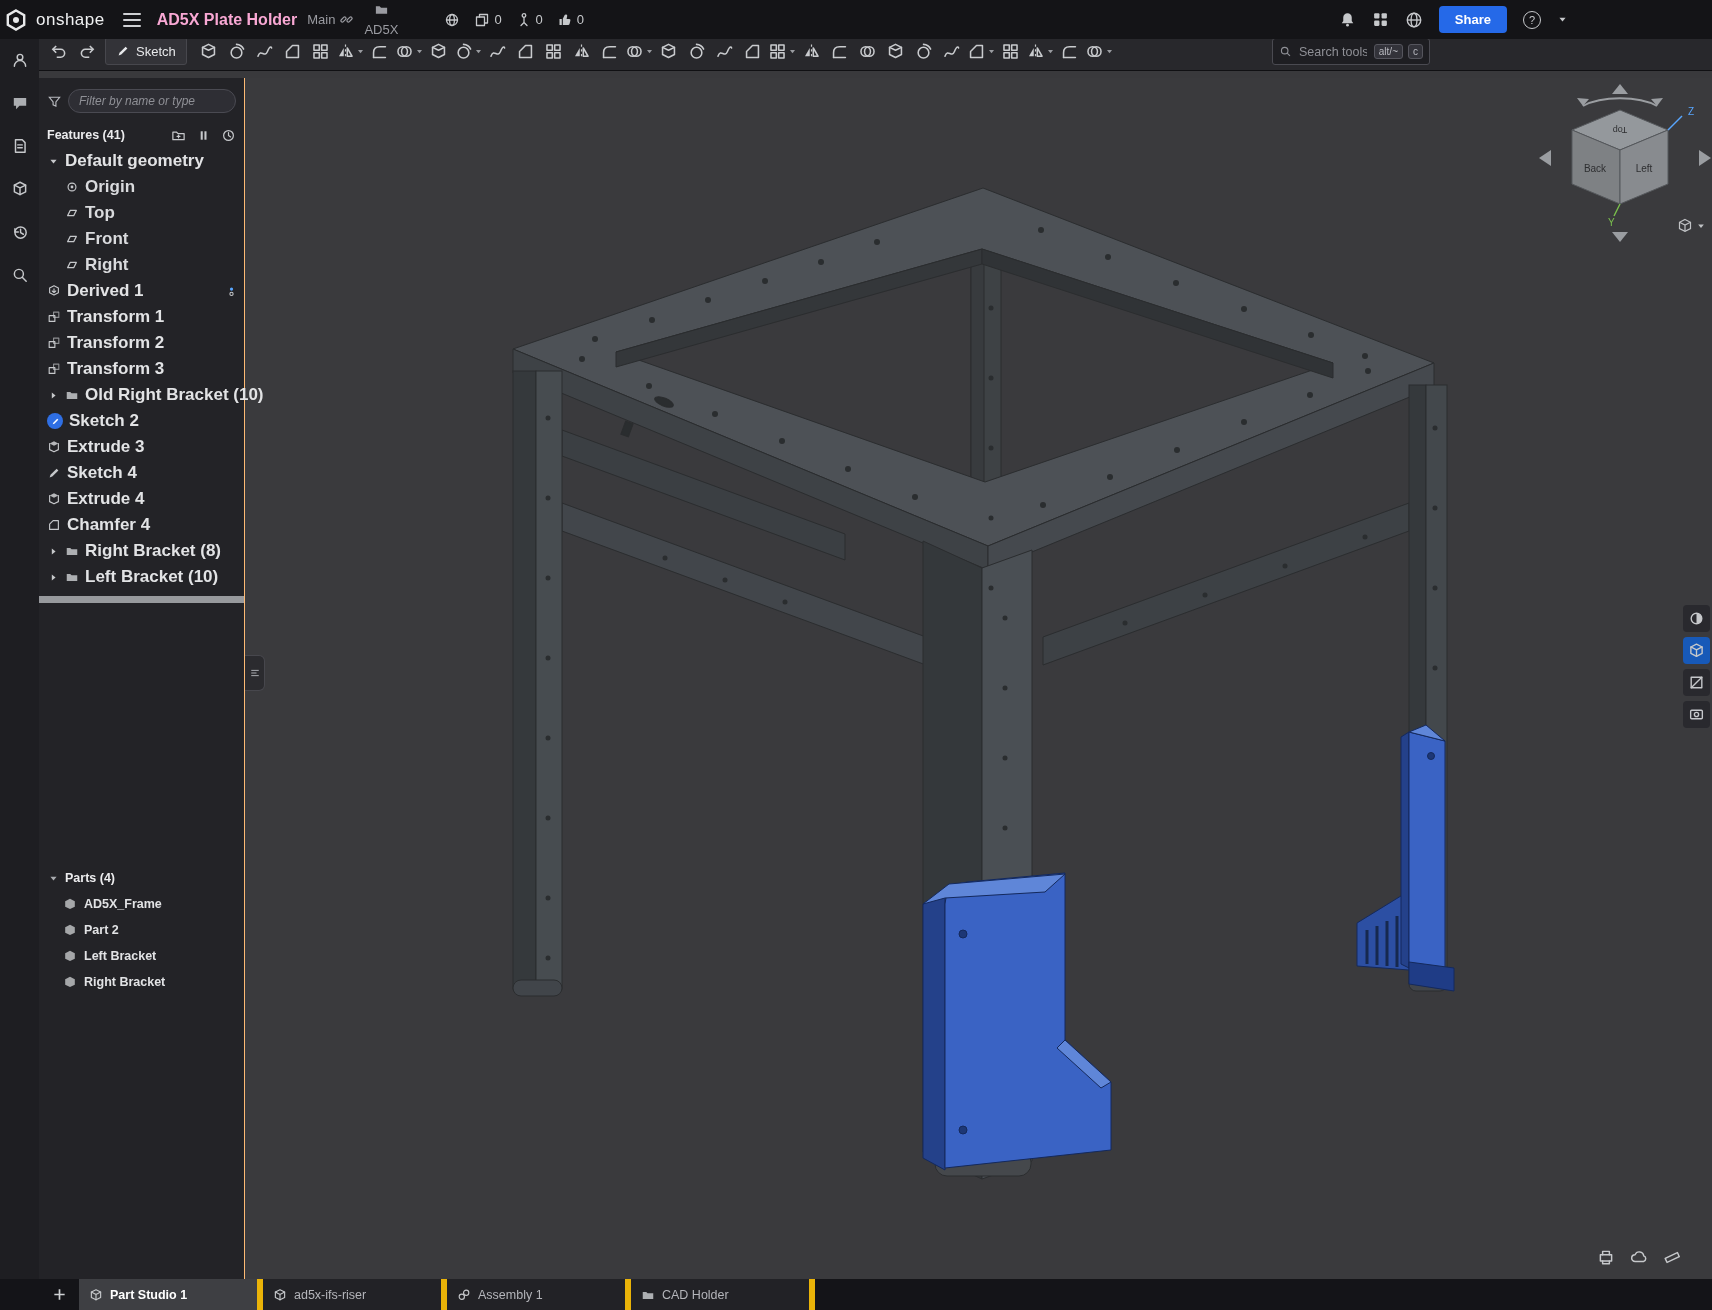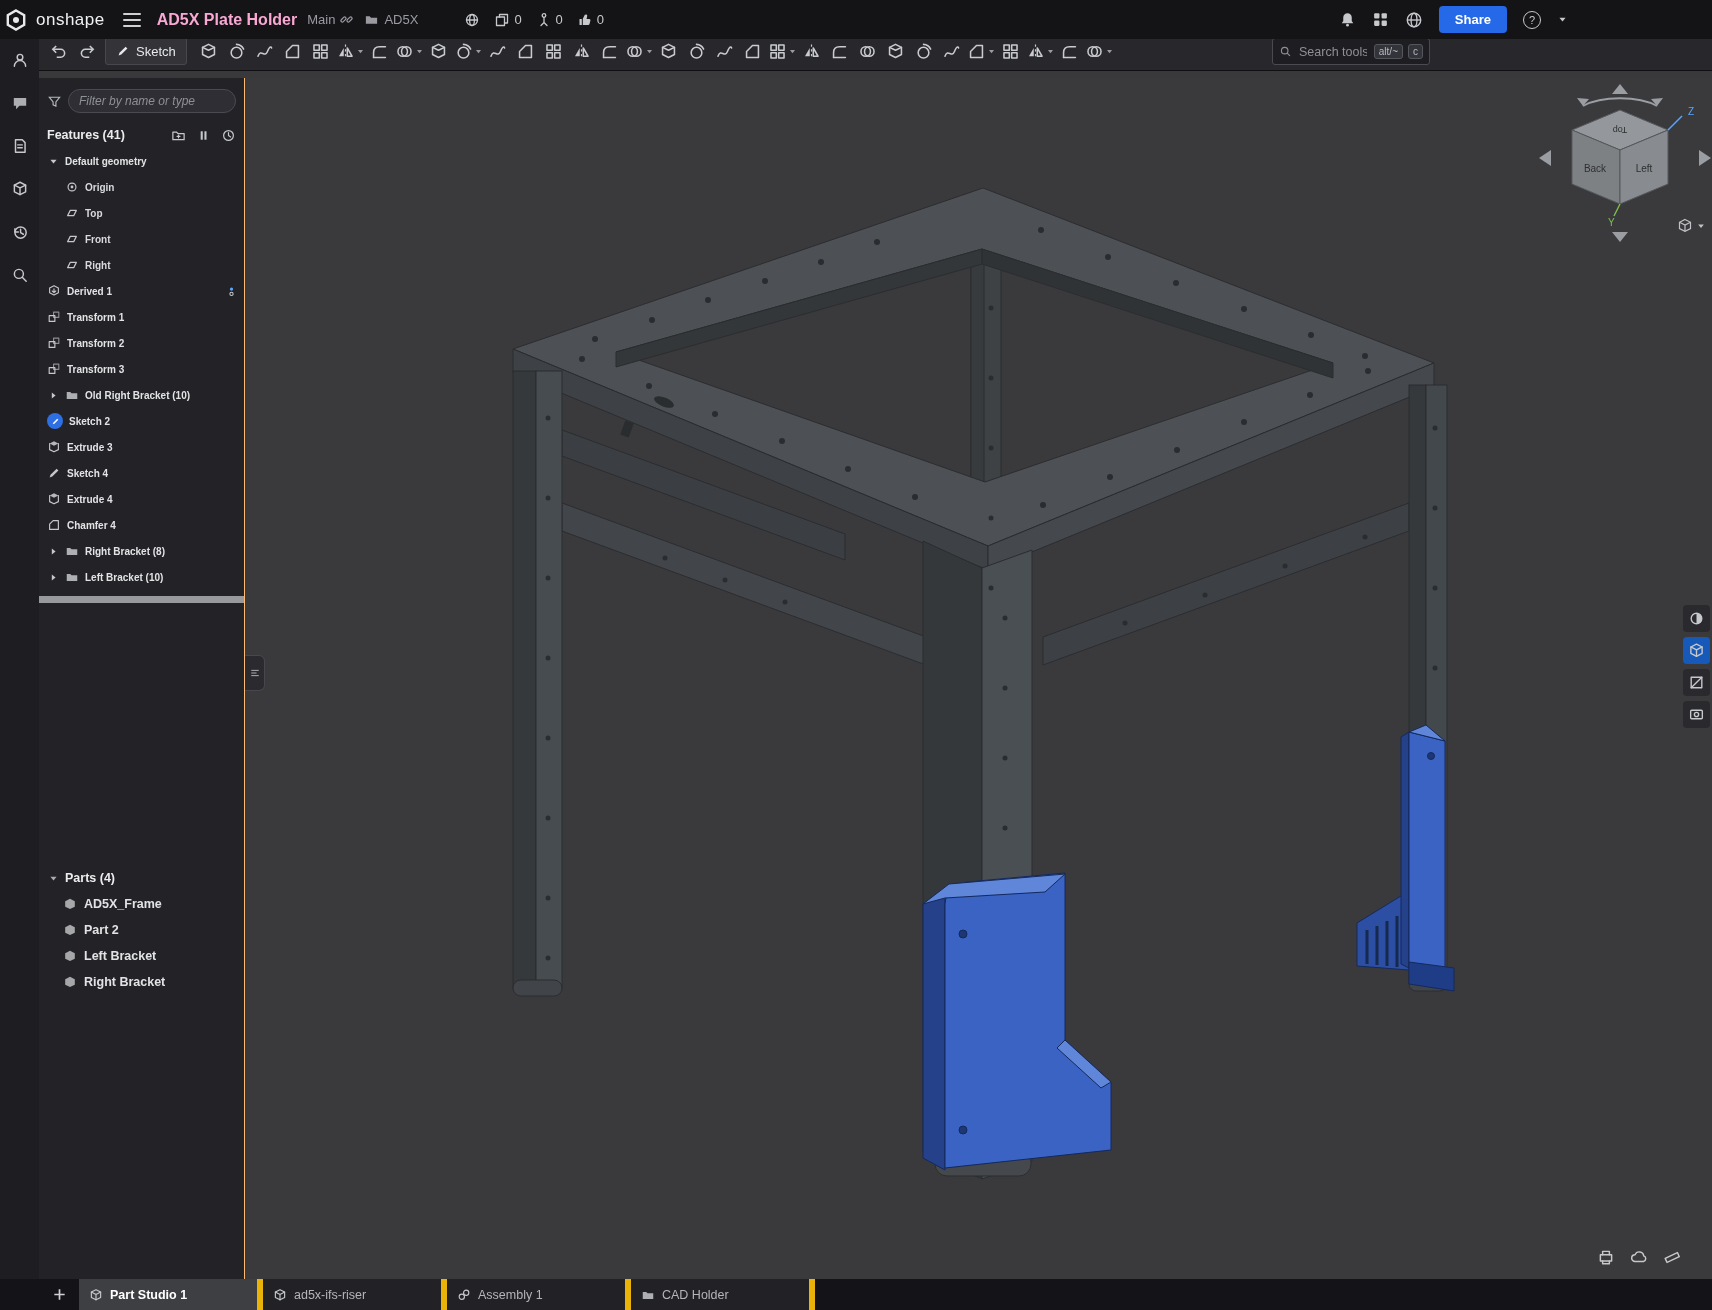--- a/index.html
+++ b/index.html
@@ -49,21 +49,21 @@
   
   .leftpanel{position:absolute;top:78px;left:39px;width:206px;height:1201px;background:#232327;
     border-right:1px solid #fdba74;z-index:20;display:flex;flex-direction:column;padding-top:8px;}
   .filter-row{display:flex;align-items:center;gap:6px;padding:0 8px;height:30px;flex:none;}
   .filter-input{flex:1;height:24px;background:#2e2e34;border:1px solid #4a4a52;border-radius:12px;
     color:#d5d6d9;font-size:12px;font-style:italic;padding:0 10px;outline:none;font-family:"Liberation Sans",sans-serif;min-width:0;}
   .filter-input::placeholder{color:#8f9096;font-style:italic;}
   .features-hd{display:flex;align-items:center;height:26px;padding:0 8px;gap:8px;flex:none;margin-top:6px;}
   .features-hd .lbl{font-size:12.5px;font-weight:bold;color:#ececee;}
   .hd-icons{margin-left:auto;display:flex;gap:10px;}
-  .trow{height:26px;display:flex;align-items:center;gap:6px;padding-left:8px;padding-right:6px;font-size:10px;
+  .trow{height:26px;display:flex;align-items:center;gap:6px;padding-left:8px;padding-right:6px;font-size:17px;
     font-weight:bold;color:#e2e3e5;cursor:default;flex:none;white-space:nowrap;}
   .trow.ind{padding-left:26px;font-weight:bold;color:#d9dadd;}
   .chev{width:12px;}
   .blue-badge{width:16px;height:16px;border-radius:50%;background:#2f6fe4;display:inline-flex;
     align-items:center;justify-content:center;color:#fff;flex:none;}
   .trail{margin-left:auto;}
   .rollback-bar{height:7px;background:#97999d;margin:6px 0 0 0;flex:none;cursor:row-resize;}
   .parts-block{margin-top:262px;flex:none;}
   .parts-hd{display:flex;align-items:center;gap:6px;height:26px;padding:0 8px;font-size:12.5px;font-weight:bold;color:#ececee;}
   .prow{height:26px;display:flex;align-items:center;gap:7px;padding-left:24px;font-size:12.5px;font-weight:bold;color:#e2e3e5;}
@@ -107,21 +107,21 @@
       <i></i>
     </span>
   <span class="doc-title">AD5X Plate Holder</span>
   <span class="branch">Main</span>
   <span class="icn">
     <svg width="15" height="15" viewBox="0 0 16 16" stroke="#9a9ba1" fill="none" stroke-width="1.3">
         <rect x="1.5" y="6.5" width="6.5" height="3" rx="1.5" transform="rotate(-45 4.8 8)"></rect>
         <rect x="8" y="6.5" width="6.5" height="3" rx="1.5" transform="rotate(-45 11.2 8)"></rect>
       </svg>
   </span>
-  <span class="crumb" style="margin-left:10px;">
+  <span class="crumb" style="margin-left:10px;flex-direction:column;">
     <span class="icn">
       <svg width="15" height="15" viewBox="0 0 16 16">
           <path d="M2 4.5h4l1.5 1.5H14v6.5H2Z" fill="#9a9ba1"></path>
         </svg>
     </span>
     <span>AD5X</span>
   </span>
   <span class="stats">
       <span class="stat">
         <span class="icn">

